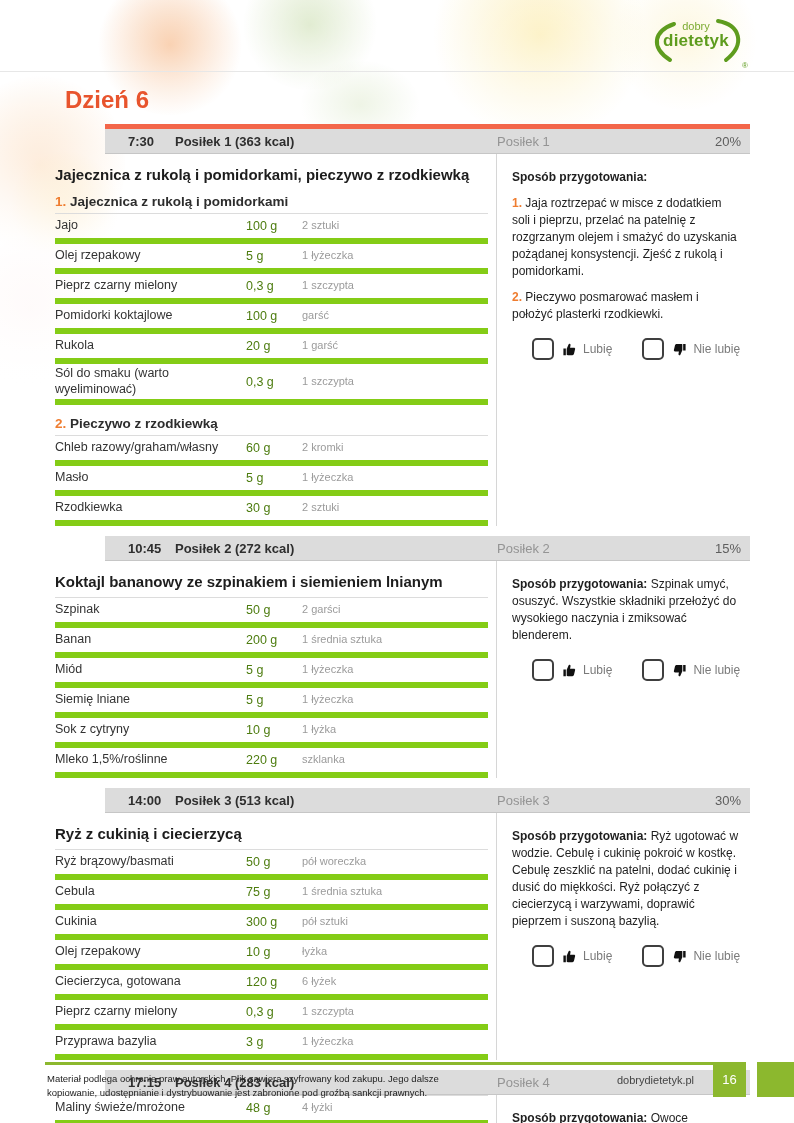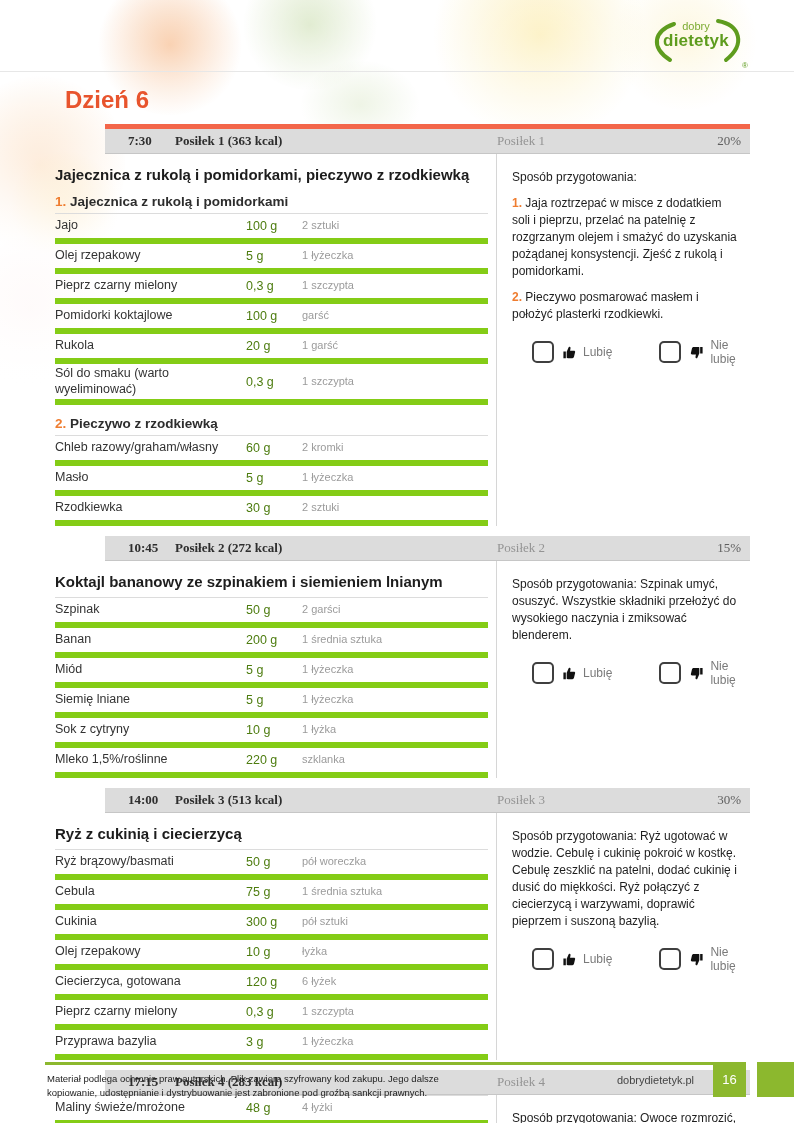--- a/index.html
+++ b/index.html
@@ -29,21 +29,21 @@
   .logo-reg{position:absolute;right:0;bottom:2px;font-size:8px;color:#5e9c1e;}
 
   .content{position:relative;z-index:2;padding-top:86px;}
   .day-title{margin:0 0 10px 65px;font-size:24px;font-weight:bold;color:#e8542d;}
   .orange-bar{margin-left:105px;width:645px;height:5px;background:#f3664a;}
 
   .meal{margin-top:0;}
   .meal + .meal{margin-top:10px;}
   .meal-header{
     margin-left:105px;width:645px;height:25px;background:#dcdcdc;border-bottom:1px solid #c6c6c6;
-    display:flex;align-items:center;box-sizing:border-box;font-size:13px;font-family:Liberation Serif, serif;
+    display:flex;align-items:center;box-sizing:border-box;font-size:13px;
   }
   .mh-time{width:70px;padding-left:23px;box-sizing:border-box;color:#2e2e2e;font-weight:bold;}
   .mh-title{flex:1;color:#2e2e2e;font-weight:bold;}
   .mh-right{width:253px;display:flex;justify-content:space-between;align-items:center;padding-right:9px;box-sizing:border-box;gap:15px;}
   .mh-label{color:#949494;}
   .mh-pct{color:#5e5e5e;}
 
   .meal-body{display:flex;margin-left:55px;width:692px;box-sizing:border-box;}
   .left-col{width:433px;}
   .right-col{width:245px;margin-left:8px;border-left:1px solid #d6d6d6;padding-left:15px;box-sizing:border-box;}
@@ -52,27 +52,27 @@
   .sub-head{font-size:13.5px;font-weight:bold;color:#2d2d2d;margin:11px 0 4px 0;}
   .onum{color:#ef7d30;}
 
   .ing-table{border-top:1px solid #dcdcdc;}
   .ing-row{display:flex;align-items:center;border-bottom:6px solid #84cc16;min-height:20px;padding:2px 0;}
   .ing-name{width:191px;font-size:12.5px;color:#333;padding-right:6px;box-sizing:border-box;line-height:1.25;}
   .ing-amt{width:56px;font-size:12.5px;color:#4d7c0f;}
   .ing-desc{flex:1;font-size:11px;color:#9b9b9b;white-space:pre-line;line-height:1.25;}
 
   .prep{font-size:12px;color:#1e1e1e;line-height:1.42;margin-top:15px;}
-  .prep b{font-weight:normal;}
+  .prep b{font-weight:bold;}
   .prep-step{font-size:12px;color:#1e1e1e;line-height:1.42;margin-top:9px;}
   .prep-step .onum{font-weight:bold;}
 
   .like-row{display:flex;align-items:center;margin-top:15px;padding-left:4px;}
   .like-group{display:flex;align-items:center;margin-left:16px;}
-  .like-group + .like-group{margin-left:47px;}
+  .like-group + .like-group{margin-left:30px;}
   .chk{width:18px;height:18px;border:2px solid #3f3f3f;border-radius:5px;background:#fff;cursor:pointer;flex:none;}
   .thumb{margin-left:8px;display:flex;align-items:center;}
   .like-label{margin-left:6px;font-size:12px;color:#7a7a7a;}
 
   
   .footer{position:absolute;left:0;top:1060px;width:794px;height:63px;z-index:2;}
   .f-line{position:absolute;left:45px;top:2px;width:668px;height:3px;background:#8cb82e;}
   .f-copy{position:absolute;left:47px;top:12px;width:420px;font-size:9.5px;color:#222;line-height:1.5;white-space:pre-line;}
   .f-site{position:absolute;right:100px;top:14px;font-size:11px;color:#444;}
   .f-page{position:absolute;left:713px;top:2px;width:33px;height:35px;background:#8cb82e;color:#fff;

